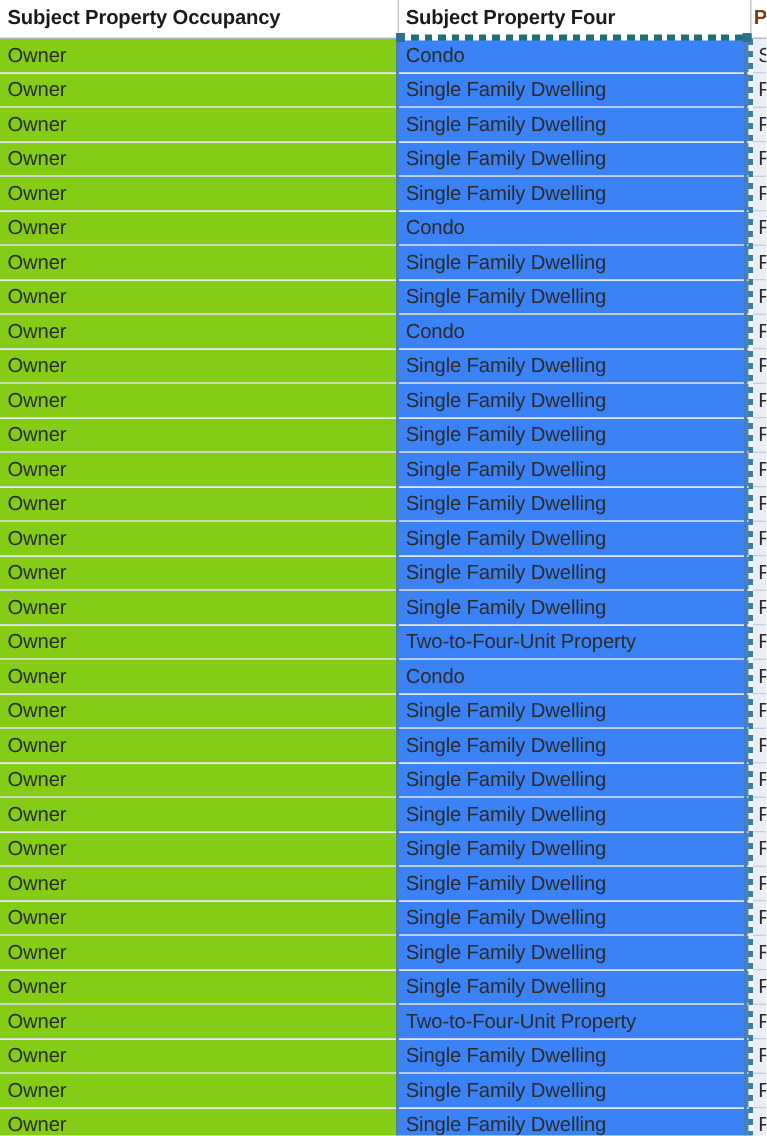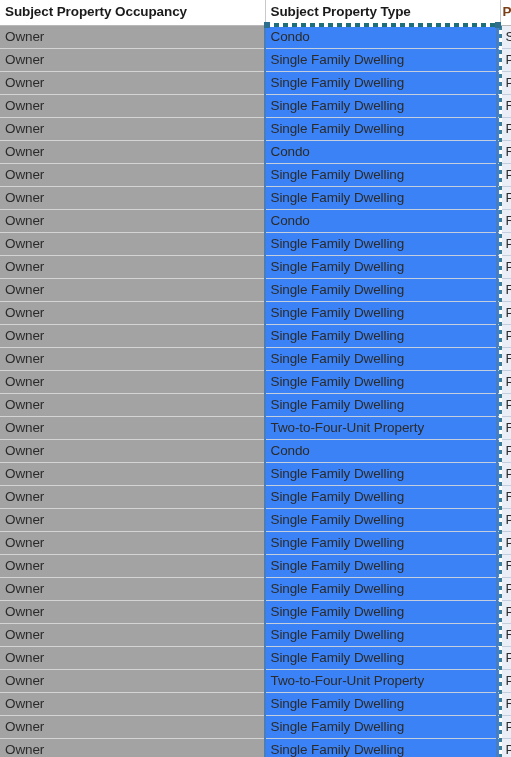--- a/index.html
+++ b/index.html
@@ -47,21 +47,21 @@
     height: 23px;
     padding: 0 4px 1px 5px;
     font-size: 13.5px;
     color: #2b2b2b;
     white-space: nowrap;
     overflow: hidden;
     vertical-align: middle;
     letter-spacing: -0.1px;
   }
   td.cell-occ {
-    background: #a3a3a3;
+    background: #84cc16;
     border-bottom: 1px solid #d4d4d4;
     border-right: 1px solid #4a7ebb;
     margin-left: 29px;
   }
   td.cell-type {
     background: #3b82f6;
     border-bottom: 1px solid #c3cfdf;
     border-right: 1px solid #4a7ebb;
   }
   td.cell-next {
@@ -139,21 +139,21 @@
 
   <table class="grid">
     <colgroup>
       <col class="c-occ">
       <col class="c-type">
       <col class="c-next">
     </colgroup>
     <thead>
       <tr class="header-row">
         <th class="h-occ">Subject Property Occupancy</th>
-        <th class="h-type">Subject Property Type</th>
+        <th class="h-type">Subject Property Four</th>
         <th class="h-next">P</th>
       </tr>
     </thead>
     <tbody id="tbody">
         <tr class="data-row">
           <td class="cell-occ">Owner</td>
           <td class="cell-type">Condo</td>
           <td class="cell-next">S</td>
         </tr>
         <tr class="data-row">

